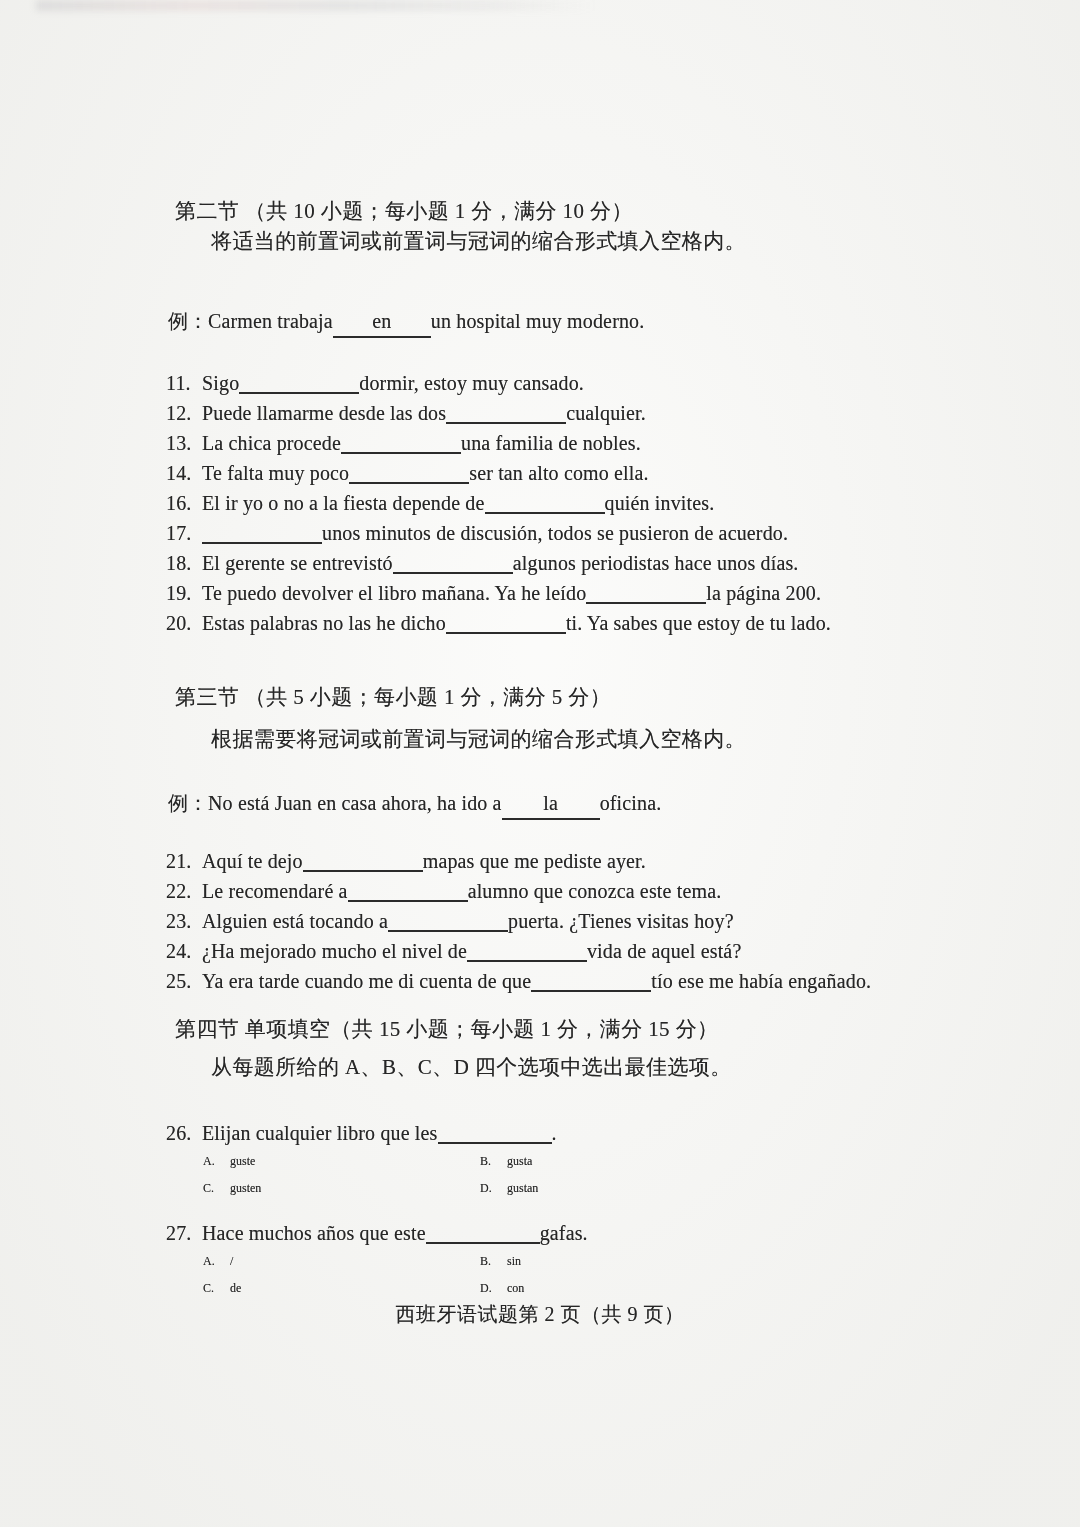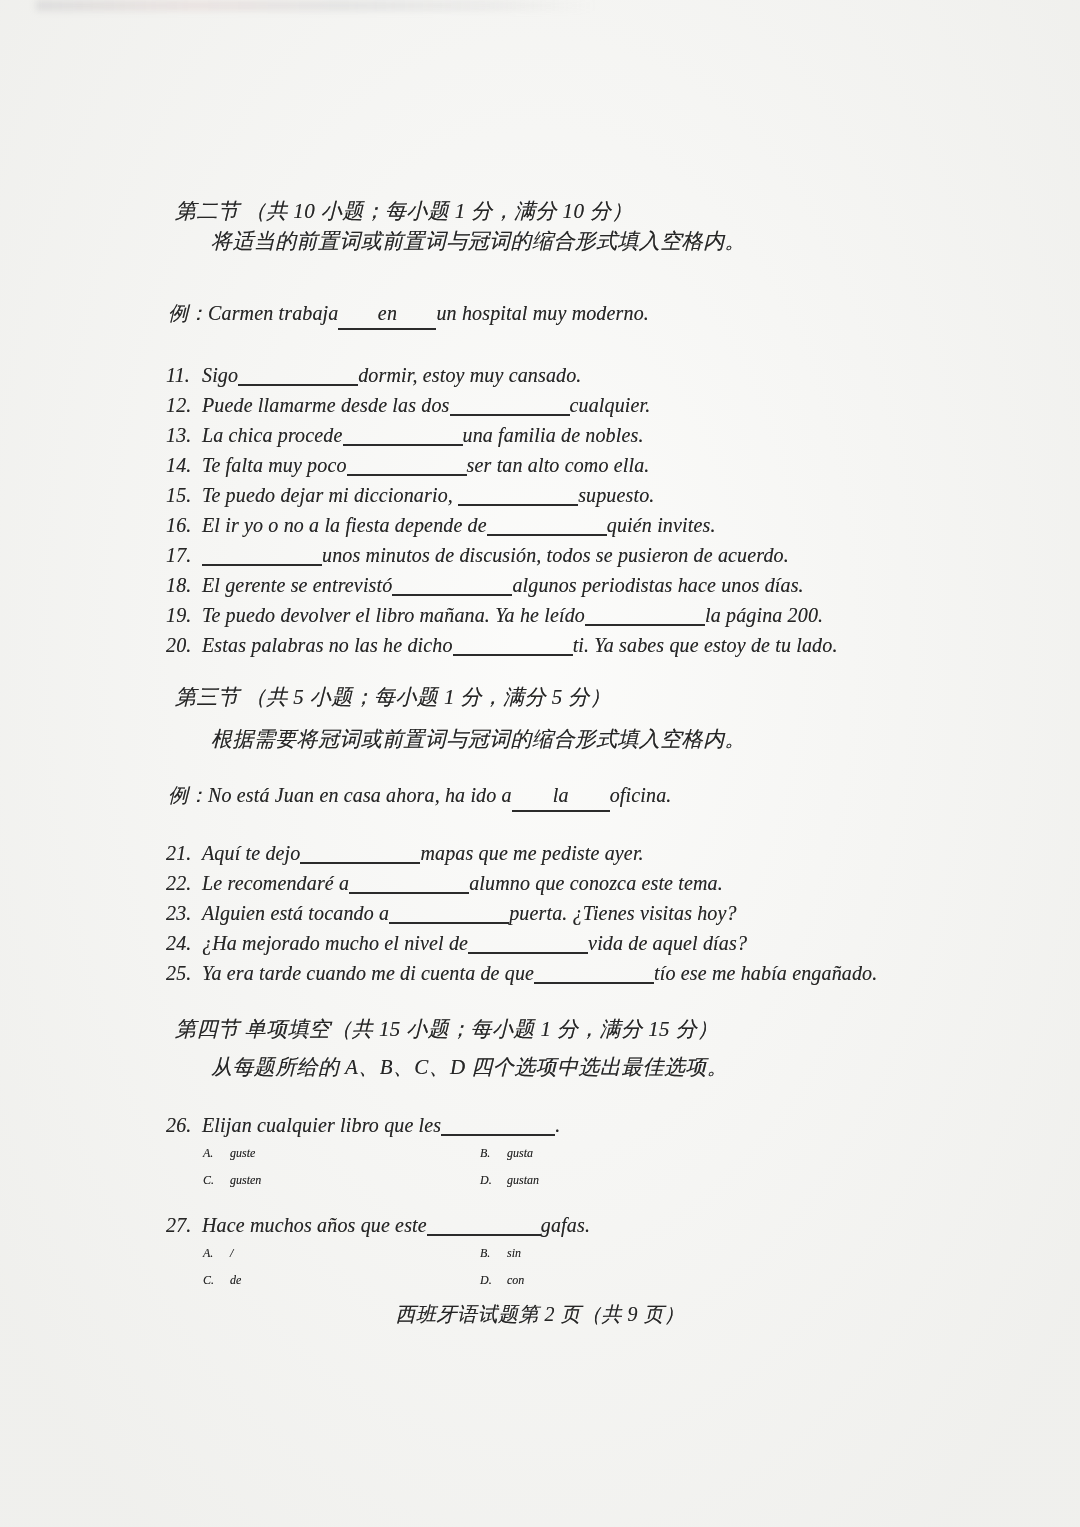--- a/index.html
+++ b/index.html
@@ -11,41 +11,40 @@
   .page{
     position:relative;
     width:1080px;height:1527px;
     background:
       radial-gradient(ellipse at 50% 42%, rgba(255,255,255,.55), rgba(40,40,45,.035) 88%),
       var(--paper);
     font-family:"Liberation Serif","DejaVu Serif",serif;
     color:var(--ink);
     overflow:hidden;
     text-shadow:0 0 .6px rgba(45,45,45,.5);
-    font-style:italic;
   }
   .scan-smudge{
     position:absolute;top:0;left:36px;width:560px;height:11px;
     background:linear-gradient(90deg,
       rgba(150,150,158,.20), rgba(190,140,140,.14) 28%,
       rgba(150,150,158,.16) 55%, rgba(165,160,165,.10) 80%, rgba(165,160,165,0));
     filter:blur(3px);
     pointer-events:none;
   }
   .heading{
     position:absolute;left:175px;
     font-size:21px;line-height:26px;white-space:pre;
     letter-spacing:.4px;
   }
   .instr{
     position:absolute;left:211px;
     font-size:21px;line-height:26px;white-space:pre;
     letter-spacing:.4px;
   }
-  .block{position:absolute;left:166px;}
+  .block{position:absolute;left:166px;margin-top:8px;}
   .line{
     font-size:20px;height:30px;line-height:30px;
     white-space:pre;letter-spacing:.15px;
   }
   .num{display:inline-block;width:36px;}
   .exlabel{display:inline-block;width:40px;letter-spacing:0;}
   .blank{
     display:inline-block;width:120px;height:14px;
     border-bottom:2px solid var(--rule);
     margin-bottom:-4px;
@@ -79,40 +78,39 @@
 
   <div class="block" style="top:298px;left:168px">
     <div class="line"><span class="exlabel">例：</span><span>Carmen trabaja</span><span class="blank-ex"><span>en</span></span><span>un hospital muy moderno.</span></div>
   </div>
 
   <div class="block" style="top:360px">
     <div class="line"><span class="num">11.</span><span>Sigo</span><span class="blank"></span><span>dormir, estoy muy cansado.</span></div>
     <div class="line"><span class="num">12.</span><span>Puede llamarme desde las dos</span><span class="blank"></span><span>cualquier.</span></div>
     <div class="line"><span class="num">13.</span><span>La chica procede</span><span class="blank"></span><span>una familia de nobles.</span></div>
     <div class="line"><span class="num">14.</span><span>Te falta muy poco</span><span class="blank"></span><span>ser tan alto como ella.</span></div>
-    <div class="line"><span class="num">15.</span><span>Te puedo dejar mi diccionario, </span><span class="blank"></span><span>supuesto.</span></div>
     <div class="line"><span class="num">16.</span><span>El ir yo o no a la fiesta depende de</span><span class="blank"></span><span>quién invites.</span></div>
     <div class="line"><span class="num">17.</span><span></span><span class="blank"></span><span>unos minutos de discusión, todos se pusieron de acuerdo.</span></div>
     <div class="line"><span class="num">18.</span><span>El gerente se entrevistó</span><span class="blank"></span><span>algunos periodistas hace unos días.</span></div>
     <div class="line"><span class="num">19.</span><span>Te puedo devolver el libro mañana. Ya he leído</span><span class="blank"></span><span>la página 200.</span></div>
     <div class="line"><span class="num">20.</span><span>Estas palabras no las he dicho</span><span class="blank"></span><span>ti. Ya sabes que estoy de tu lado.</span></div>
   </div>
 
   <div class="heading" style="top:684px">第三节 （共 5 小题；每小题 1 分，满分 5 分）</div>
   <div class="instr" style="top:726px">根据需要将冠词或前置词与冠词的缩合形式填入空格内。</div>
 
   <div class="block" style="top:780px;left:168px">
     <div class="line"><span class="exlabel">例：</span><span>No está Juan en casa ahora, ha ido a</span><span class="blank-ex"><span>la</span></span><span>oficina.</span></div>
   </div>
 
   <div class="block" style="top:838px">
     <div class="line"><span class="num">21.</span><span>Aquí te dejo</span><span class="blank"></span><span>mapas que me pediste ayer.</span></div>
     <div class="line"><span class="num">22.</span><span>Le recomendaré a</span><span class="blank"></span><span>alumno que conozca este tema.</span></div>
     <div class="line"><span class="num">23.</span><span>Alguien está tocando a</span><span class="blank"></span><span>puerta. ¿Tienes visitas hoy?</span></div>
-    <div class="line"><span class="num">24.</span><span>¿Ha mejorado mucho el nivel de</span><span class="blank"></span><span>vida de aquel días?</span></div>
+    <div class="line"><span class="num">24.</span><span>¿Ha mejorado mucho el nivel de</span><span class="blank"></span><span>vida de aquel está?</span></div>
     <div class="line"><span class="num">25.</span><span>Ya era tarde cuando me di cuenta de que</span><span class="blank"></span><span>tío ese me había engañado.</span></div>
   </div>
 
   <div class="heading" style="top:1016px">第四节 单项填空（共 15 小题；每小题 1 分，满分 15 分）</div>
   <div class="instr" style="top:1054px">从每题所给的 A、B、C、D 四个选项中选出最佳选项。</div>
 
   <div class="block" style="top:1110px">
     <div class="line"><span class="num">26.</span><span>Elijan cualquier libro que les</span><span class="blank mc"></span><span>.</span></div>
     <div class="optrow"><span class="optspacer"></span><span class="optlabel">A.</span><span class="opttext1">guste</span><span class="optlabel">B.</span><span>gusta</span></div>
     <div class="optrow"><span class="optspacer"></span><span class="optlabel">C.</span><span class="opttext1">gusten</span><span class="optlabel">D.</span><span>gustan</span></div>

